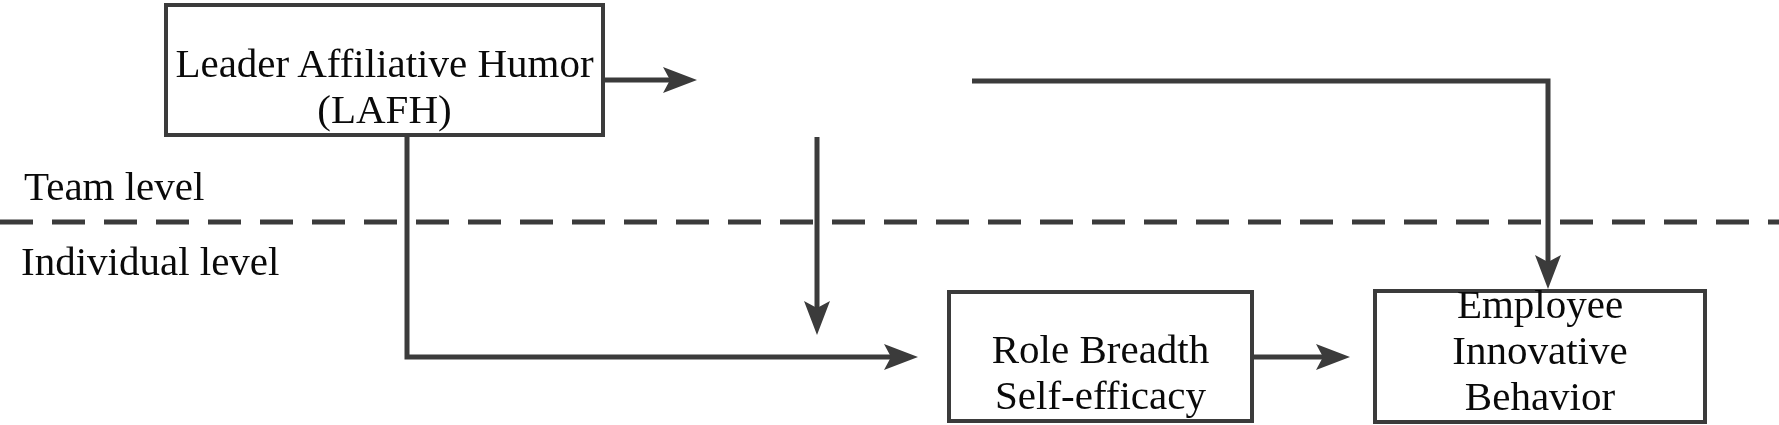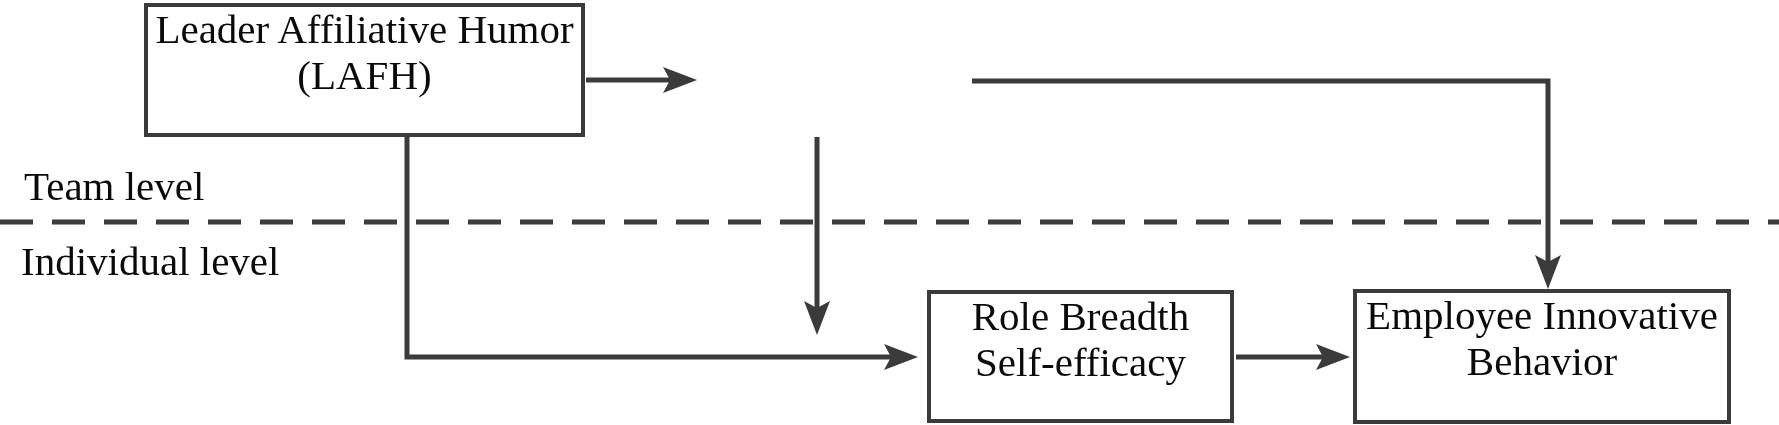--- a/index.html
+++ b/index.html
@@ -16,41 +16,42 @@
     position: absolute;
     left: 0; top: 0;
     width: 1779px; height: 425px;
   }
   .node {
     position: absolute;
     box-sizing: border-box;
     border: 4px solid #3b3b3b;
     background: #ffffff;
     display: flex;
-    align-items: flex-start;
+    align-items: flex-end;
     justify-content: center;
     text-align: center;
+    margin-left: 20px;
   }
   .node-label {
     font-size: 41px;
     line-height: 1.12;
     white-space: pre-line;
     color: #0a0a0a;
   }
   .level-label {
     position: absolute;
     font-size: 41px;
     line-height: 1;
     white-space: nowrap;
     color: #0a0a0a;
   }
   #node-lafh       { left: 144px; top: 3px;   width: 441px; height: 134px; }
   #node-team-trust { left: 697px; top: 3px;   width: 276px; height: 134px; }
   #node-rbse       { left: 927px; top: 290px; width: 307px; height: 133px; }
-  #node-eib        { left: 1353px; top: 289px; width: 378px; height: 135px; }
+  #node-eib        { left: 1353px; top: 289px; width: 334px; height: 135px; }
   #team-level-label       { left: 24px; top: 166px; }
   #individual-level-label { left: 21px; top: 241px; }
   .conn { stroke: #3b3b3b; stroke-width: 5; fill: none; }
   .head { fill: #3b3b3b; stroke: none; }
   .dashed { stroke: #3b3b3b; stroke-width: 5; stroke-dasharray: 33 19; }
 </style>
 </head>
 <body>
 
 <div id="stage">

